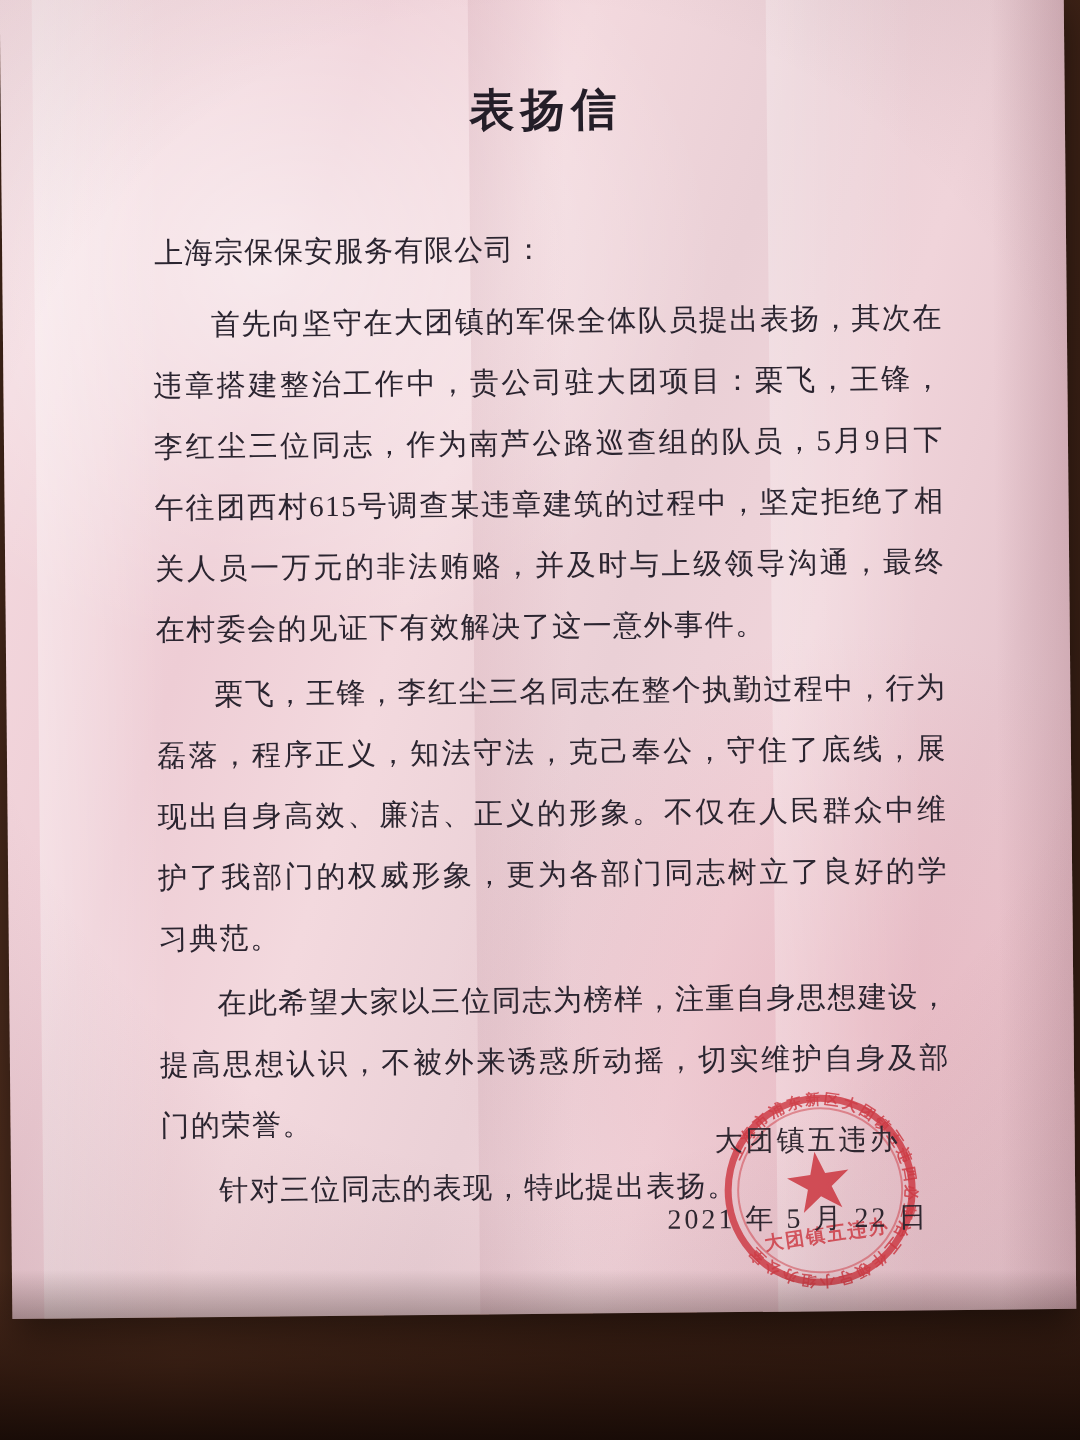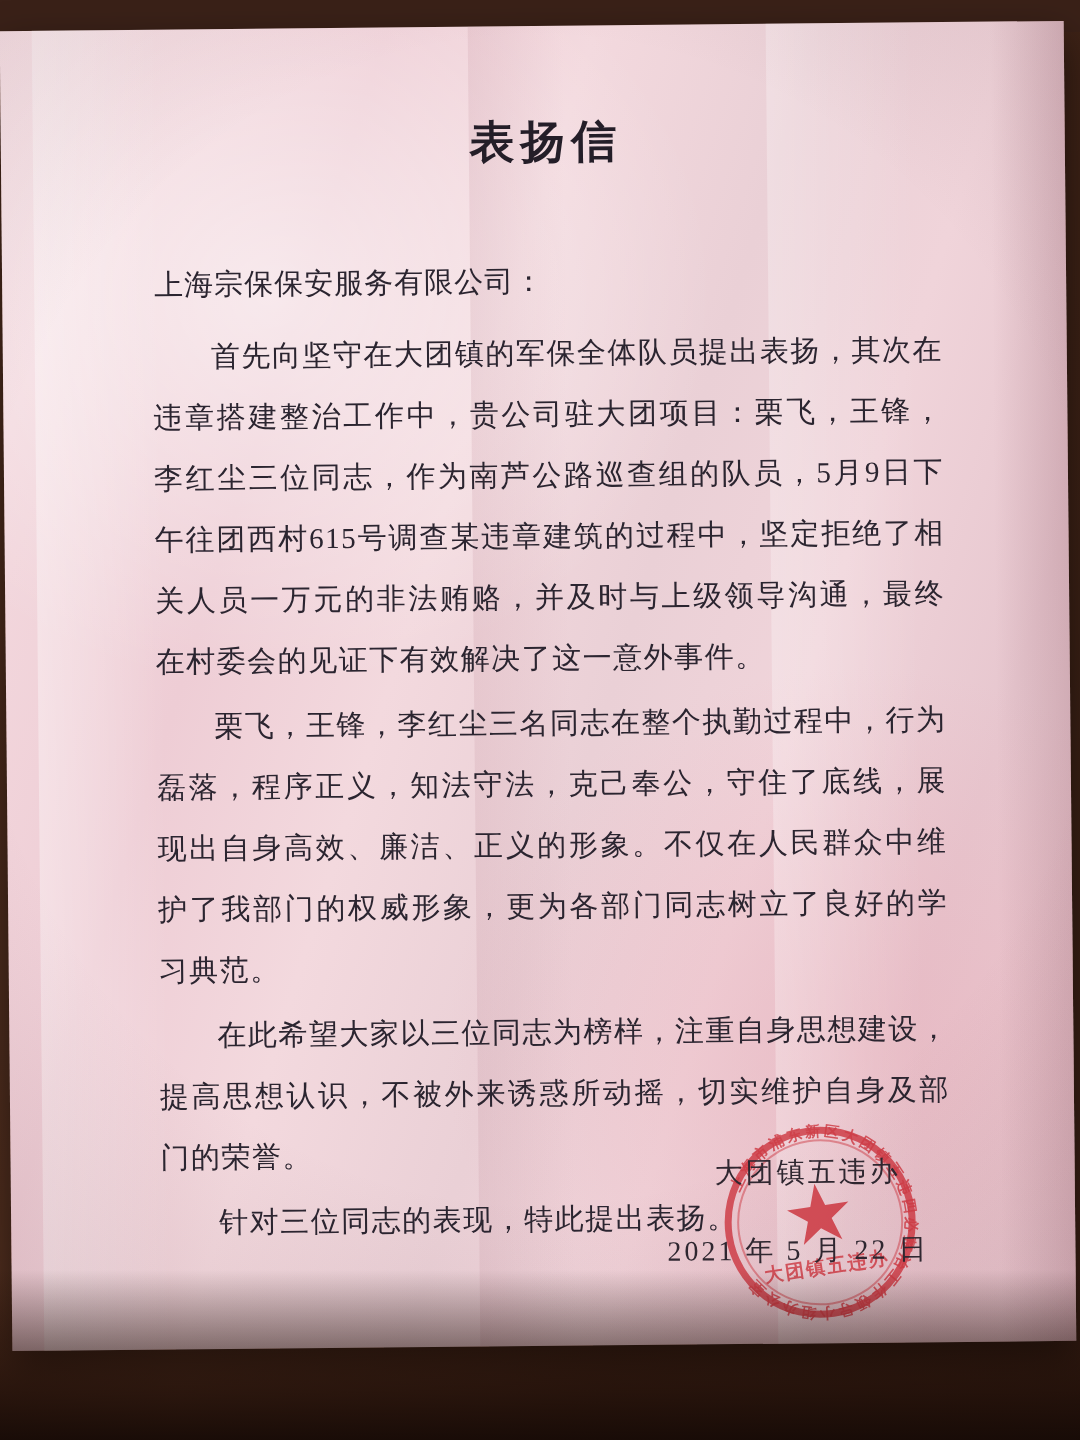--- a/index.html
+++ b/index.html
@@ -14,21 +14,20 @@
     overflow: hidden;
     font-family: "Liberation Serif", "DejaVu Serif", serif;
   }
 
   
   .desk {
     position: absolute;
     inset: 0;
     background:
       linear-gradient(95deg, #4a2a1c 0%, #5b3523 25%, #47281a 60%, #3a2015 100%);
-    margin-top: 32px;
   }
   .desk::after{
     content:"";
     position:absolute;
     left:0; right:0; bottom:0; height:170px;
     background:linear-gradient(180deg, rgba(40,20,12,0) 0%, rgba(30,14,8,.75) 70%, rgba(22,10,6,.95) 100%);
   }
 
   
   .paper {

